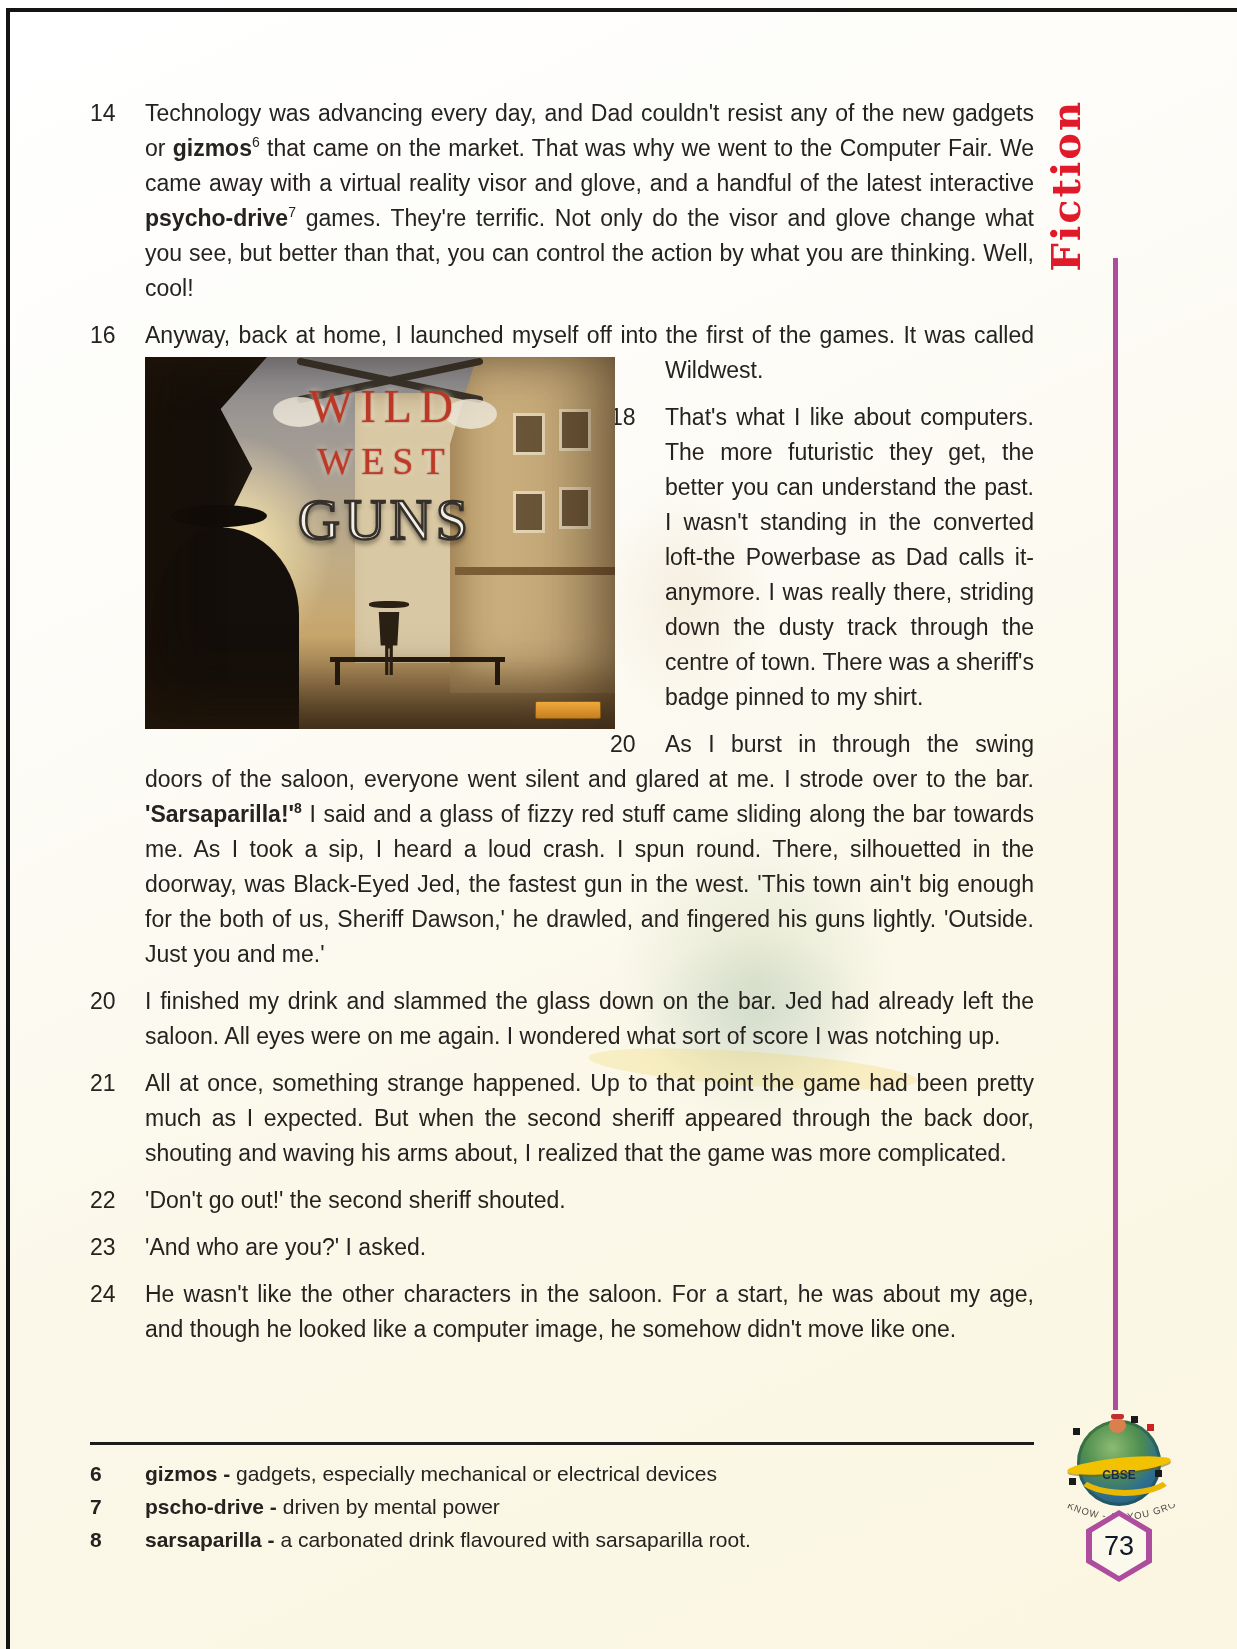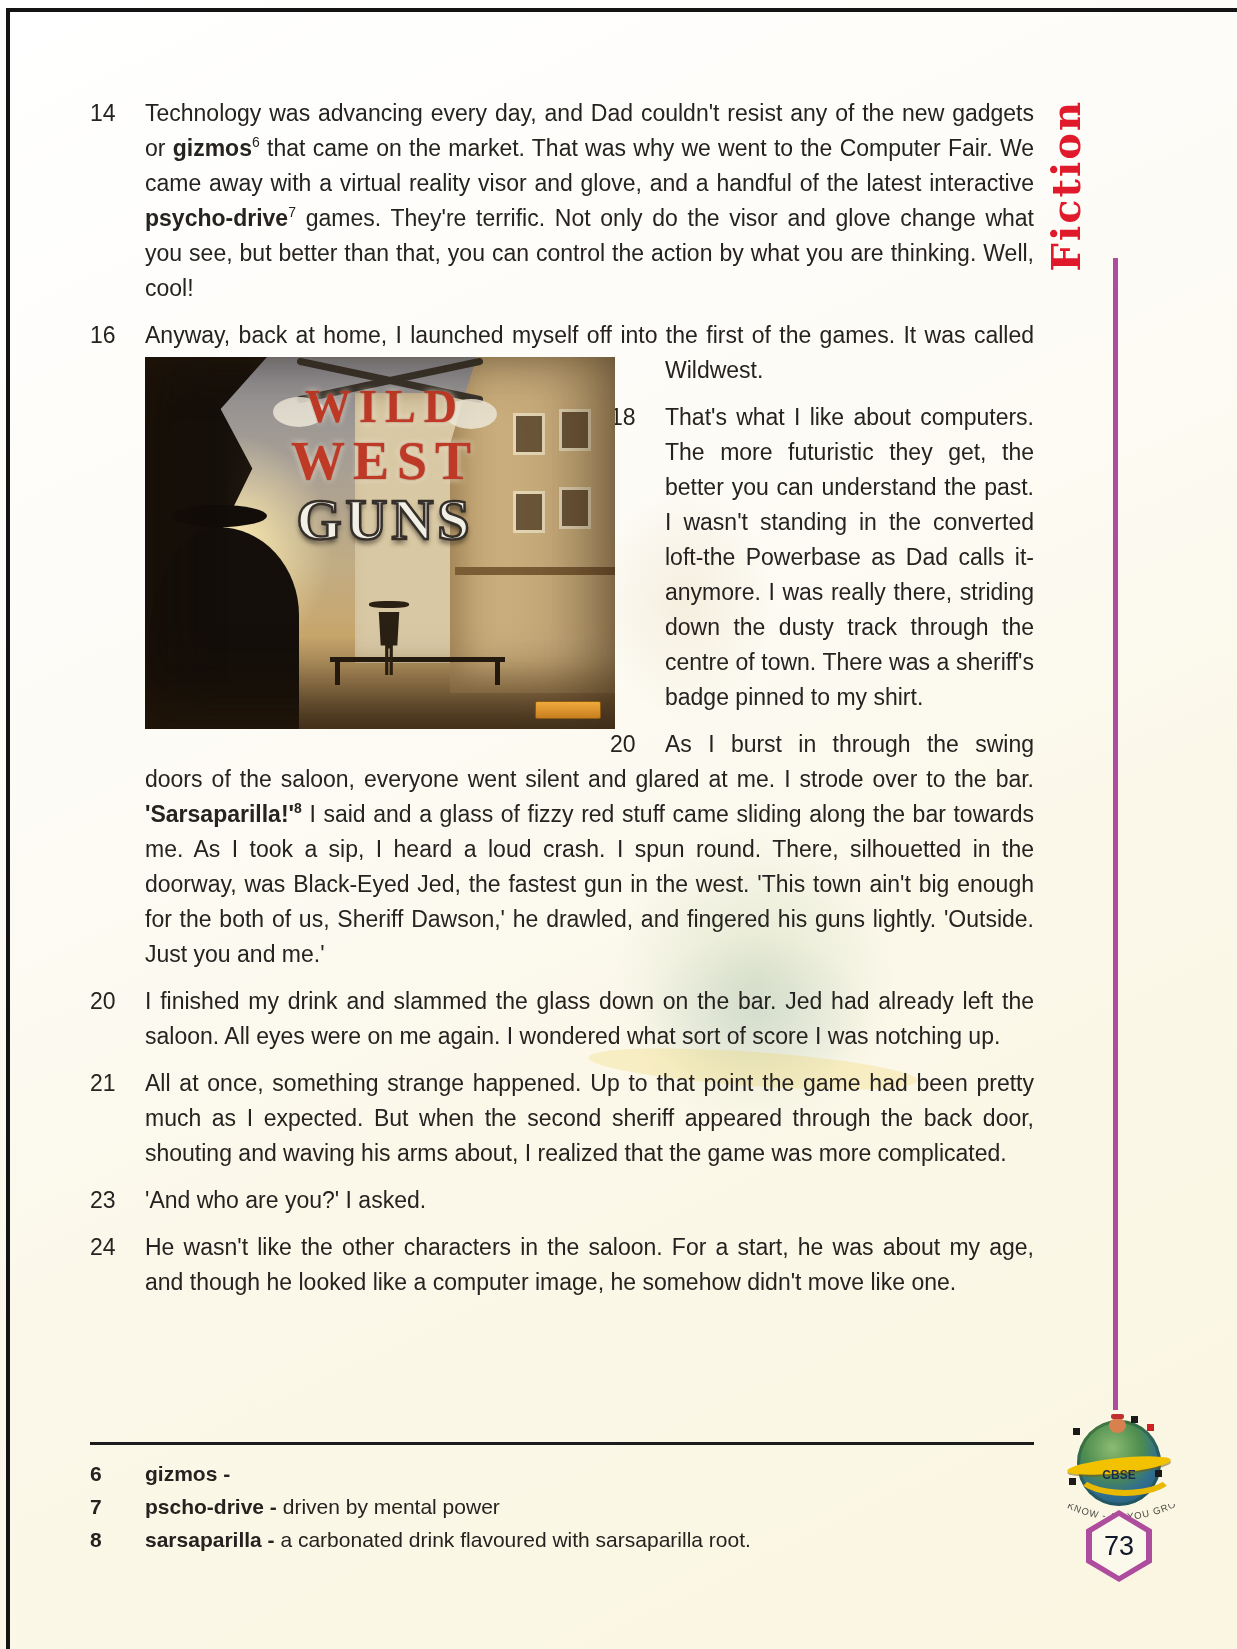--- a/index.html
+++ b/index.html
@@ -52,24 +52,24 @@
   .cv-fg{left:4px;bottom:-8px;width:150px;height:210px;background:#140f0a;
     border-radius:46% 54% 0 0 / 58% 42% 0 0;}
   .cv-fg-hat{left:26px;top:148px;width:96px;height:22px;background:#120d08;border-radius:50%;}
   .cv-rifle1{left:150px;top:20px;width:190px;height:7px;background:#3a342c;
     transform:rotate(12deg);border-radius:4px;}
   .cv-rifle2{left:150px;top:20px;width:190px;height:7px;background:#3a342c;
     transform:rotate(-12deg);border-radius:4px;}
   .cv-cloud1{left:128px;top:40px;width:52px;height:30px;background:rgba(235,230,215,.85);border-radius:50%;}
   .cv-cloud2{left:300px;top:42px;width:52px;height:30px;background:rgba(235,230,215,.85);border-radius:50%;}
   .cv-title{left:120px;width:240px;text-align:center;text-indent:0;
-    font-family:"Liberation Serif","DejaVu Serif",serif;font-weight:bold;}
+    font-family:"Liberation Serif","DejaVu Serif",serif;font-weight:normal;}
   .cv-wild{top:26px;font-size:46px;line-height:48px;letter-spacing:8px;color:#bf3a26;
     text-shadow:0 0 6px rgba(242,236,220,.95),0 0 2px #7e1f12;}
-  .cv-west{top:80px;font-size:54px;line-height:48px;letter-spacing:8px;color:#bf3a26;
+  .cv-west{top:80px;font-size:38px;line-height:48px;letter-spacing:8px;color:#bf3a26;
     text-shadow:0 0 6px rgba(242,236,220,.95),0 0 2px #7e1f12;}
   .cv-guns{top:128px;font-size:58px;line-height:70px;letter-spacing:4px;color:#f2efe6;
     -webkit-text-stroke:2.5px #35302a;text-shadow:0 4px 5px rgba(30,25,20,.7);}
   .cv-rail{left:185px;top:300px;width:175px;height:5px;background:#241a10;}
   .cv-post1{left:190px;top:300px;width:5px;height:28px;background:#241a10;}
   .cv-post2{left:350px;top:300px;width:5px;height:28px;background:#241a10;}
   .cv-cowboy{left:228px;top:248px;width:32px;height:70px;background:#2b2014;
     clip-path:polygon(18% 10%,82% 10%,76% 58%,62% 58%,62% 100%,52% 100%,52% 62%,48% 62%,48% 100%,38% 100%,38% 58%,24% 58%);}
   .cv-cowboy-hat{left:224px;top:244px;width:40px;height:7px;background:#2b2014;border-radius:40%;}
   .cv-vig{left:0;top:0;right:0;bottom:0;
@@ -156,30 +156,32 @@
     <span class="cv-post2"></span>
     <span class="cv-cowboy"></span>
     <span class="cv-cowboy-hat"></span>
     <span class="cv-vig"></span>
     <span class="cv-chip"></span>
   </span><span>Wildwest.</span></p>
     <p class="para"><span class="pnum">18</span><span>That's what I like about computers. The more futuristic they get, the better you can understand the past. I wasn't standing in the converted loft-the Powerbase as Dad calls it-anymore. I was really there, striding down the dusty track through the centre of town. There was a sheriff's badge pinned to my shirt.</span></p>
     <p class="para"><span class="pnum">20</span><span>As I burst in through the swing doors of the saloon, everyone went silent and glared at me. I strode over to the bar. </span><span class="b">'Sarsaparilla!'</span><sup class="b">8</sup><span> I said and a glass of fizzy red stuff came sliding along the bar towards me. As I took a sip, I heard a loud crash. I spun round. There, silhouetted in the doorway, was Black-Eyed Jed, the fastest gun in the west. 'This town ain't big enough for the both of us, Sheriff Dawson,' he drawled, and fingered his guns lightly. 'Outside. Just you and me.'</span></p>
     <p class="para"><span class="pnum">20</span><span>I finished my drink and slammed the glass down on the bar. Jed had already left the saloon. All eyes were on me again. I wondered what sort of score I was notching up.</span></p>
     <p class="para"><span class="pnum">21</span><span>All at once, something strange happened. Up to that point the game had been pretty much as I expected. But when the second sheriff appeared through the back door, shouting and waving his arms about, I realized that the game was more complicated.</span></p>
+    <p class="para"><span class="pnum">22</span><span>'Don't go out!' the second sheriff shouted.</span></p>
     <p class="para"><span class="pnum">23</span><span>'And who are you?' I asked.</span></p>
     <p class="para"><span class="pnum">24</span><span>He wasn't like the other characters in the saloon. For a start, he was about my age, and though he looked like a computer image, he somehow didn't move like one.</span></p>
   </div>
 
 <div class="footer">
   <div class="fn-rule"></div>
   <div id="fn-list">
       <div class="fn-row">
         <span class="fn-num">6</span>
         <span class="fn-term">gizmos - </span>
+        <span class="fn-def">gadgets, especially mechanical or electrical devices</span>
       </div>
       <div class="fn-row">
         <span class="fn-num">7</span>
         <span class="fn-term">pscho-drive - </span>
         <span class="fn-def">driven by mental power</span>
       </div>
       <div class="fn-row">
         <span class="fn-num">8</span>
         <span class="fn-term">sarsaparilla - </span>
         <span class="fn-def">a carbonated drink flavoured with sarsaparilla root.</span>

